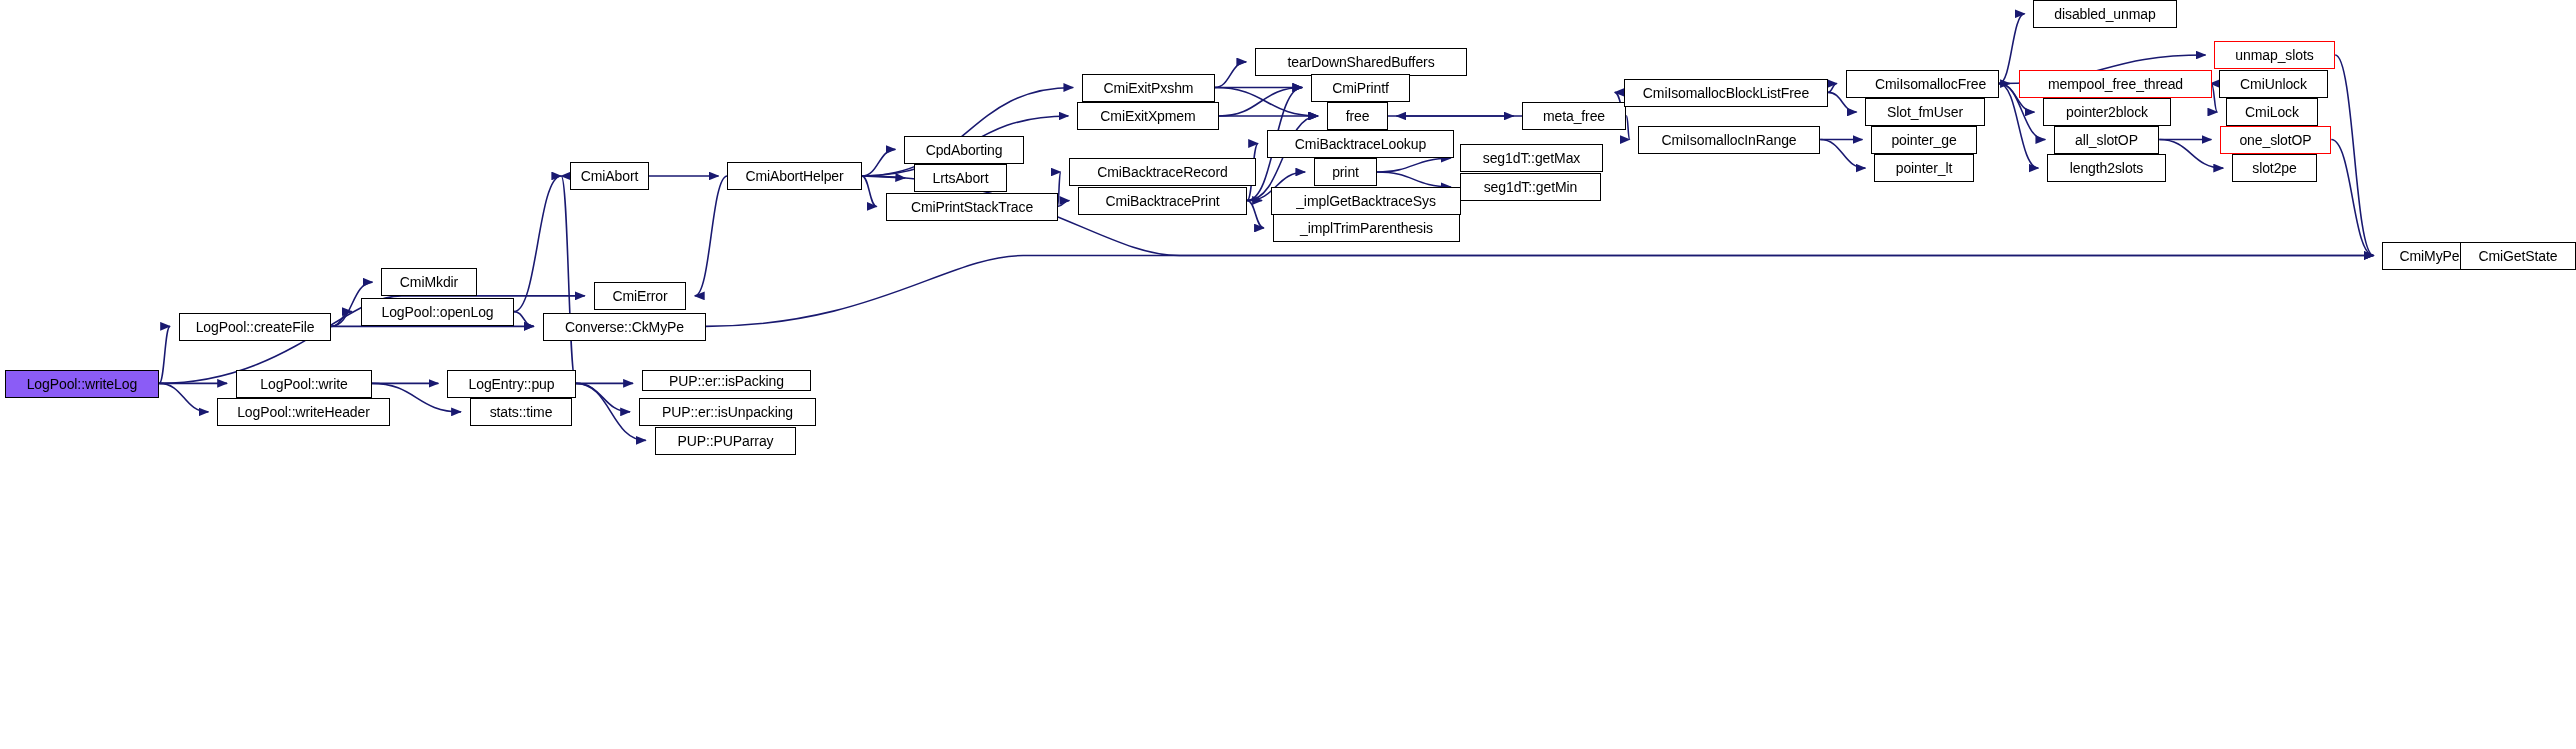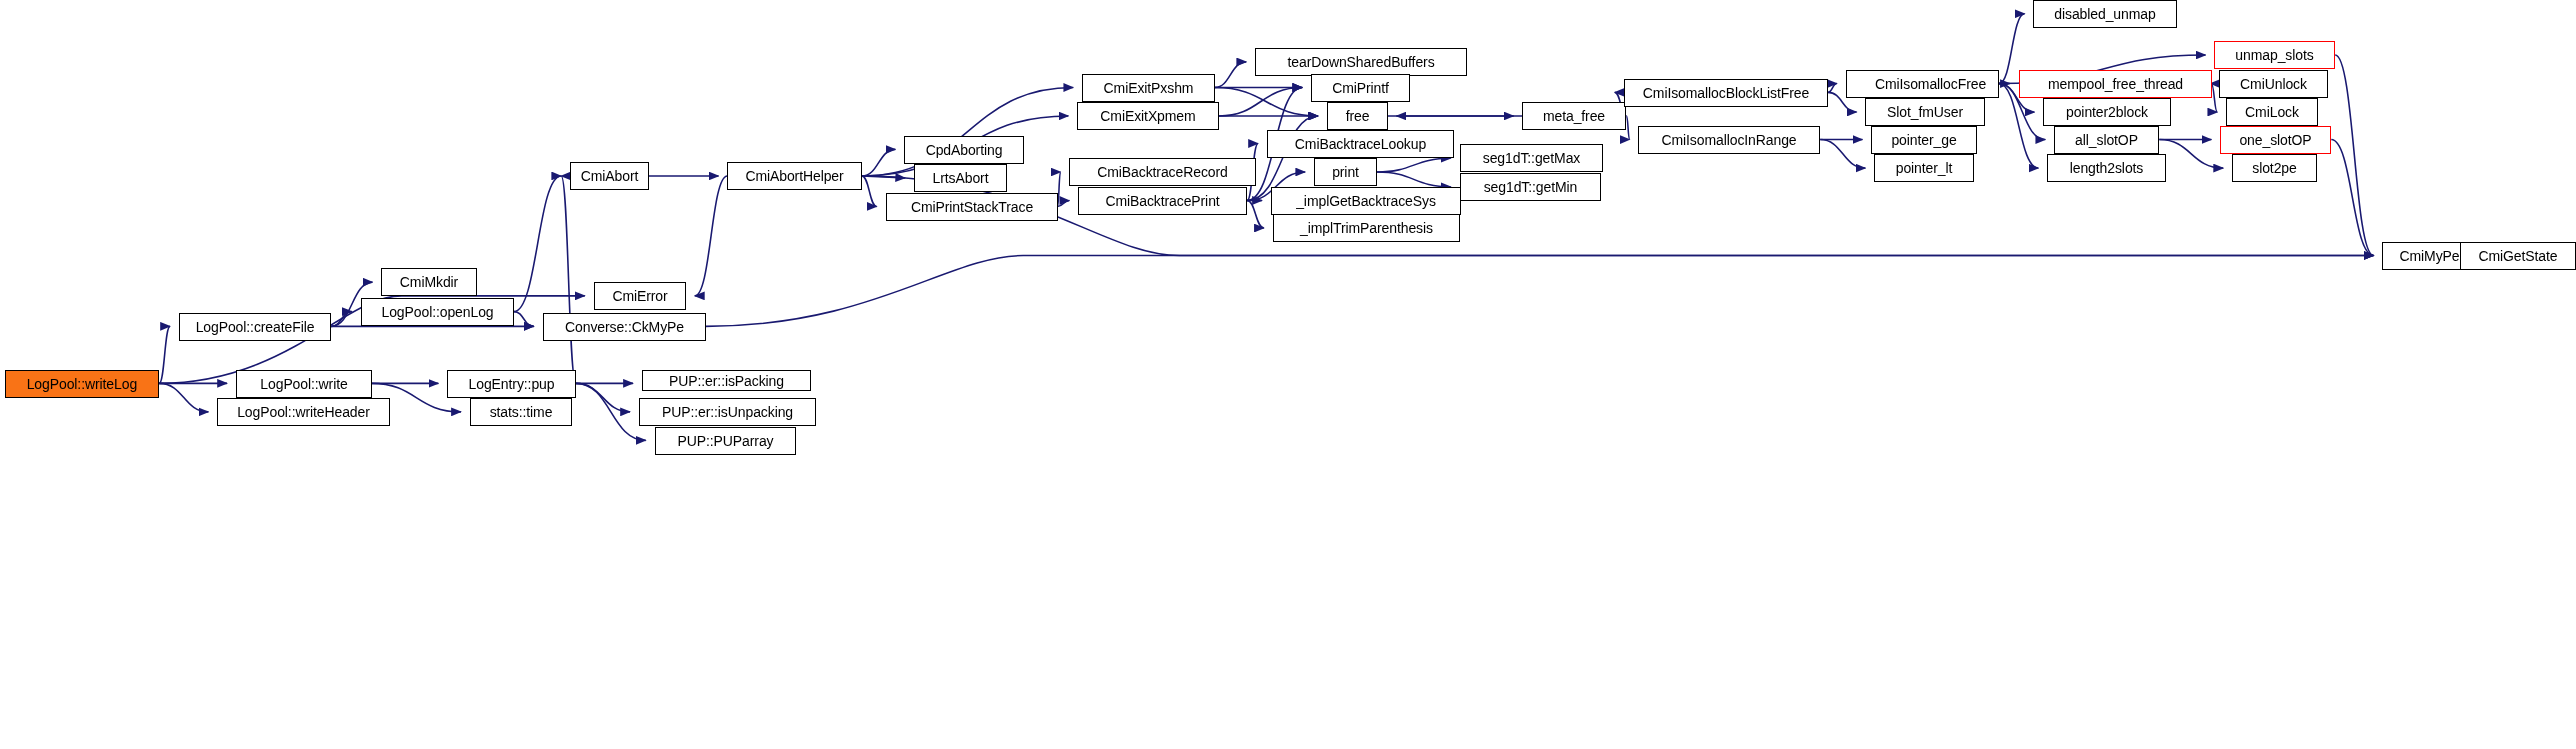--- a/index.html
+++ b/index.html
@@ -35,21 +35,21 @@
     align-items: center;
     justify-content: center;
     white-space: nowrap;
     letter-spacing: -0.1px;
     z-index: 5;
   }
   .node.red {
     border-color: #ff0000;
   }
   .node.current {
-    background: #f97316;
+    background: #8b5cf6;
     border-color: #000000;
   }
 </style>
 </head>
 <body>
 
 <div id="canvas">
   <svg id="edges" viewBox="0 0 2621 763" preserveAspectRatio="none">
     <defs>
       <marker id="arw" markerWidth="11" markerHeight="9" refX="10" refY="4.5" orient="auto" markerUnits="userSpaceOnUse">

